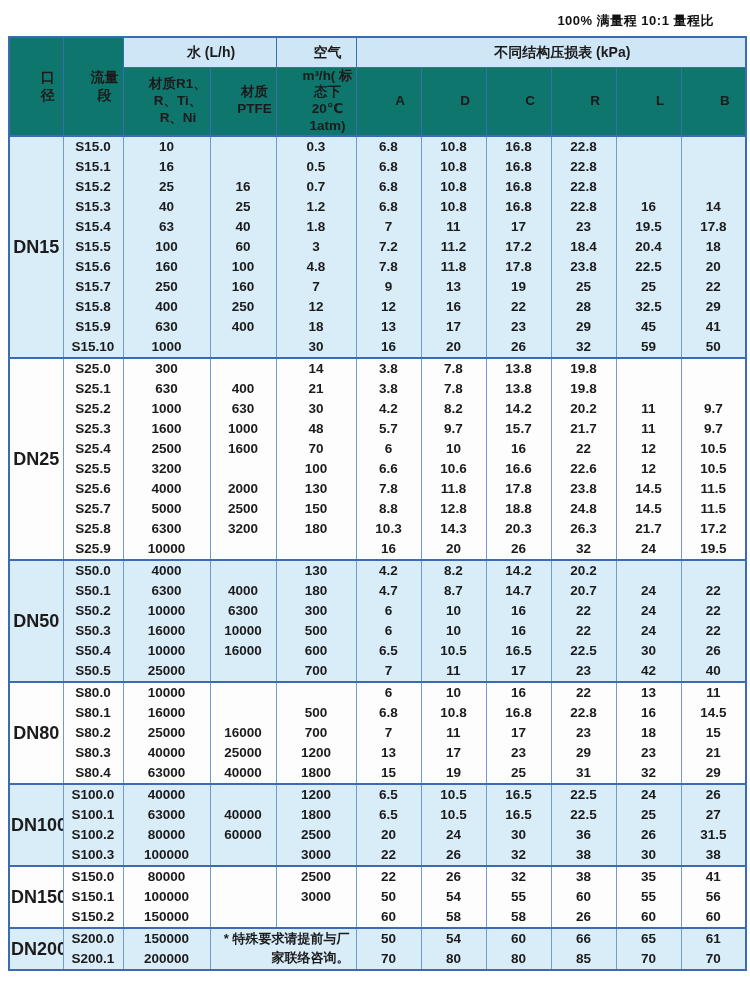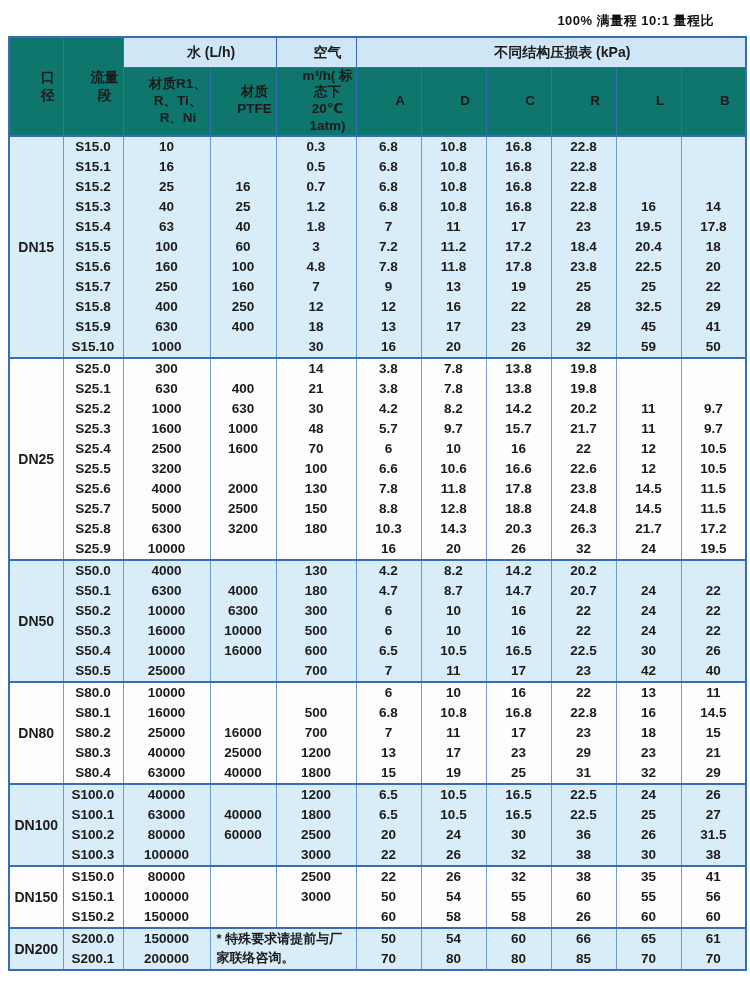--- a/index.html
+++ b/index.html
@@ -53,27 +53,27 @@
   thead{border-bottom:2px solid var(--border-heavy);}
   tbody td{
     height:20px;
     font-size:13.5px;
     line-height:20px;
     white-space:nowrap;
   }
   tbody tr.shaded td{background:var(--group-alt-bg);}
   tbody tr.plain td{background:var(--plain-bg);}
   tbody tr.group-start td{border-top:2px solid var(--border-heavy);}
-  td.dn-cell{font-size:14px;}
+  td.dn-cell{font-size:18px;}
   td.note-cell{
     font-size:13px;
     line-height:1.45;
     white-space:normal;
     padding:0 6px;
-    text-align:left;
+    text-align:right;
   }
 </style>
 </head>
 <body>
 
 <div class="page-title">100% 满量程  10:1 量程比</div>
 
 <table class="spec">
   <colgroup>
     <col style="width:54px">

